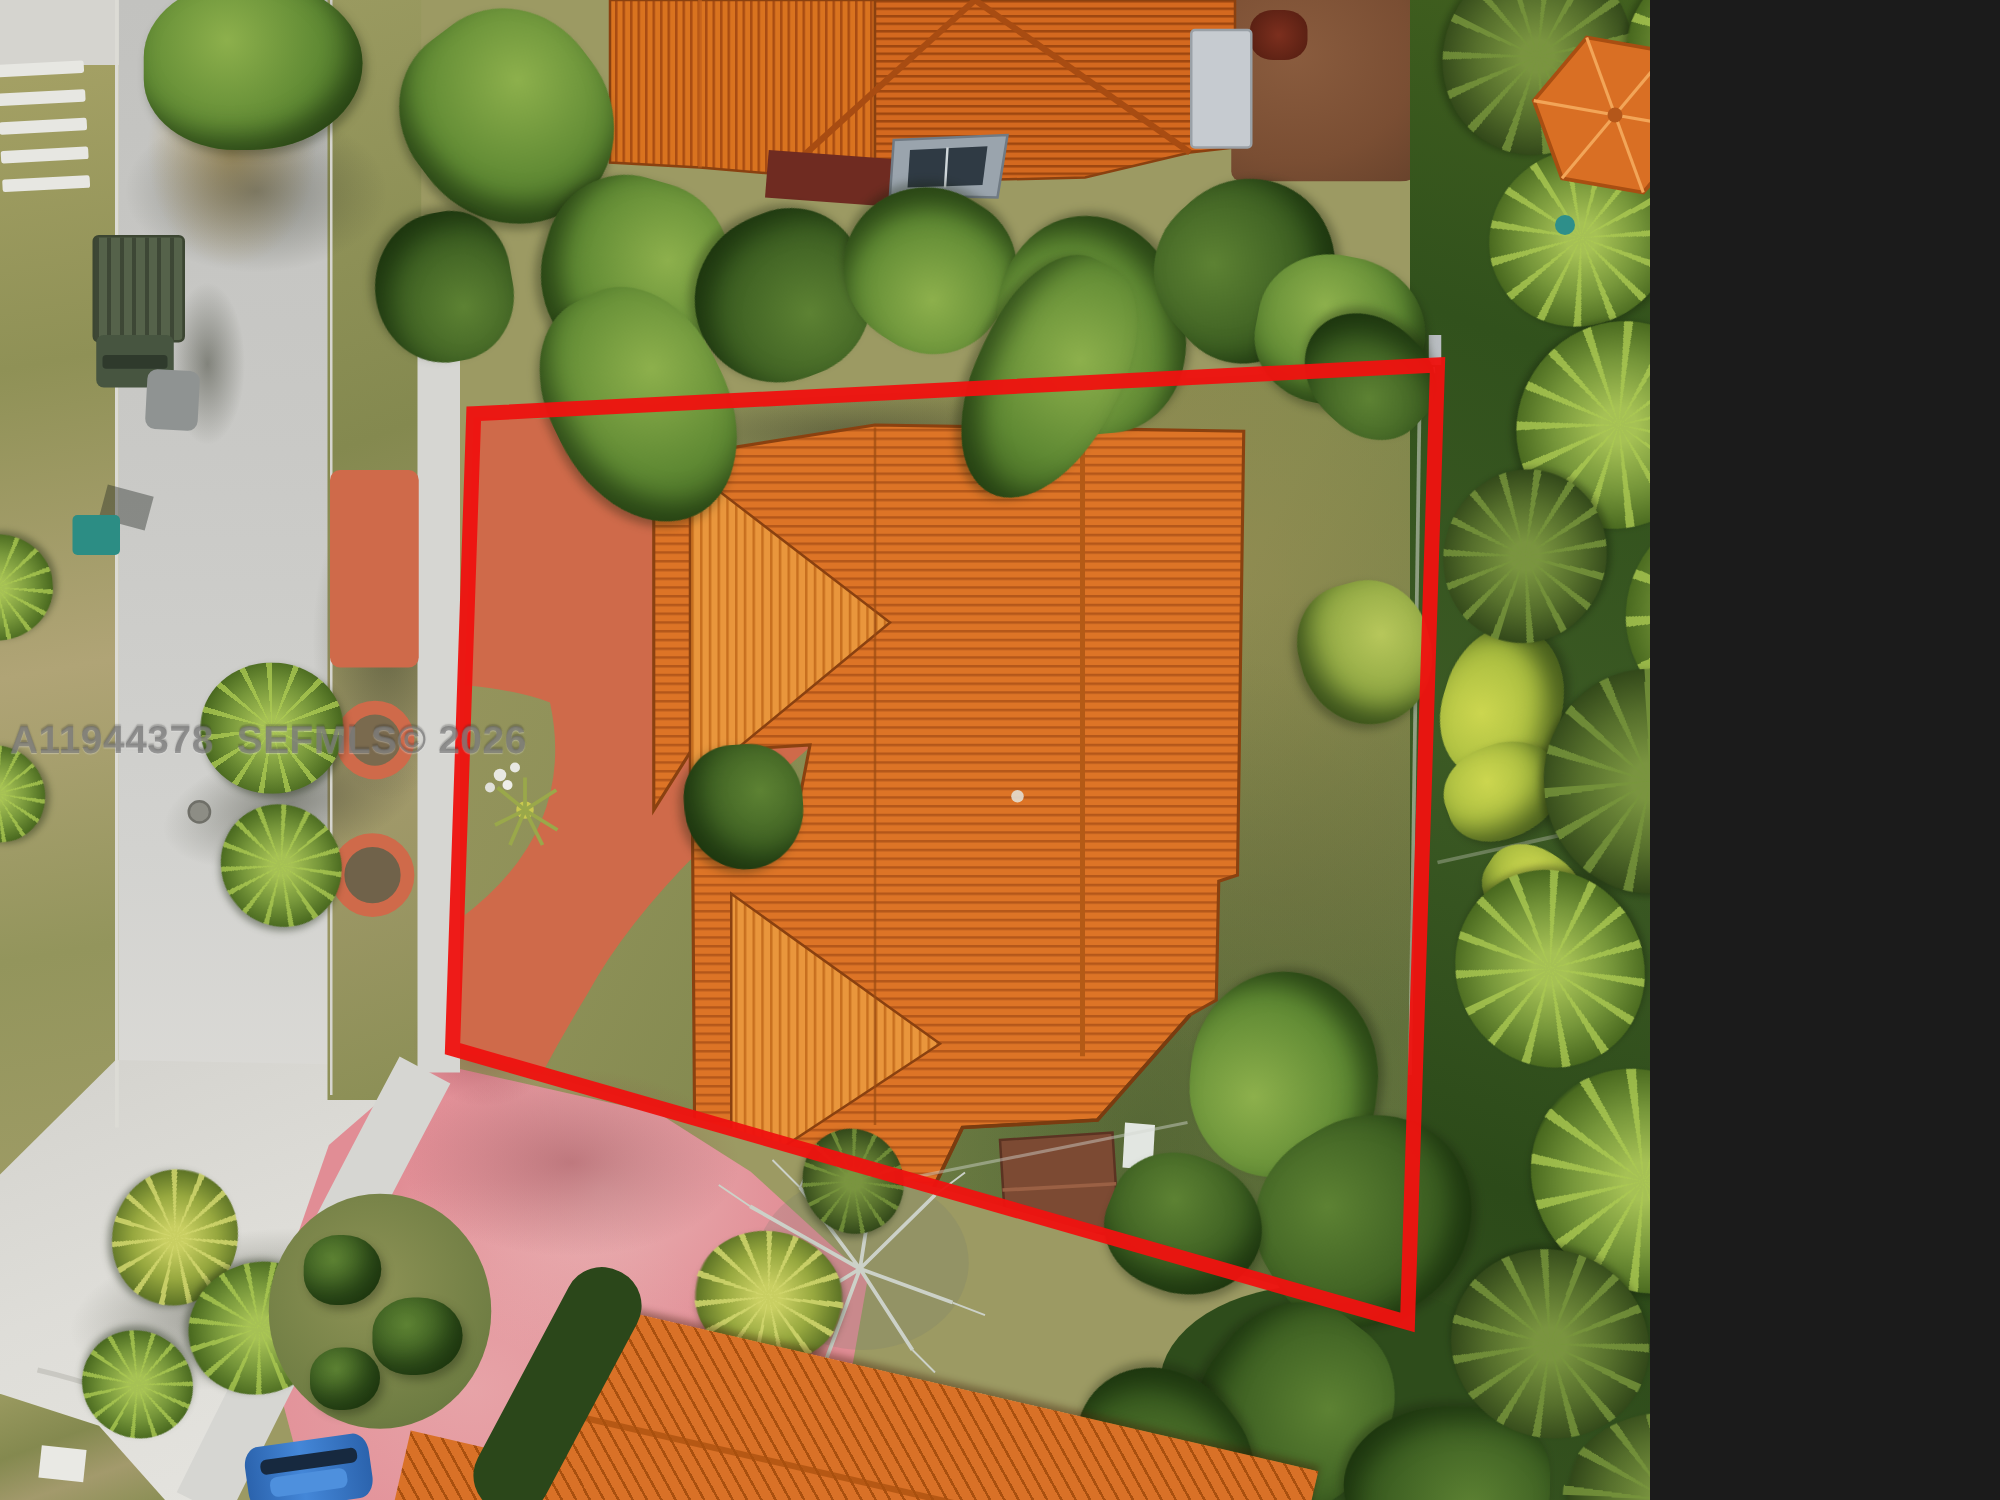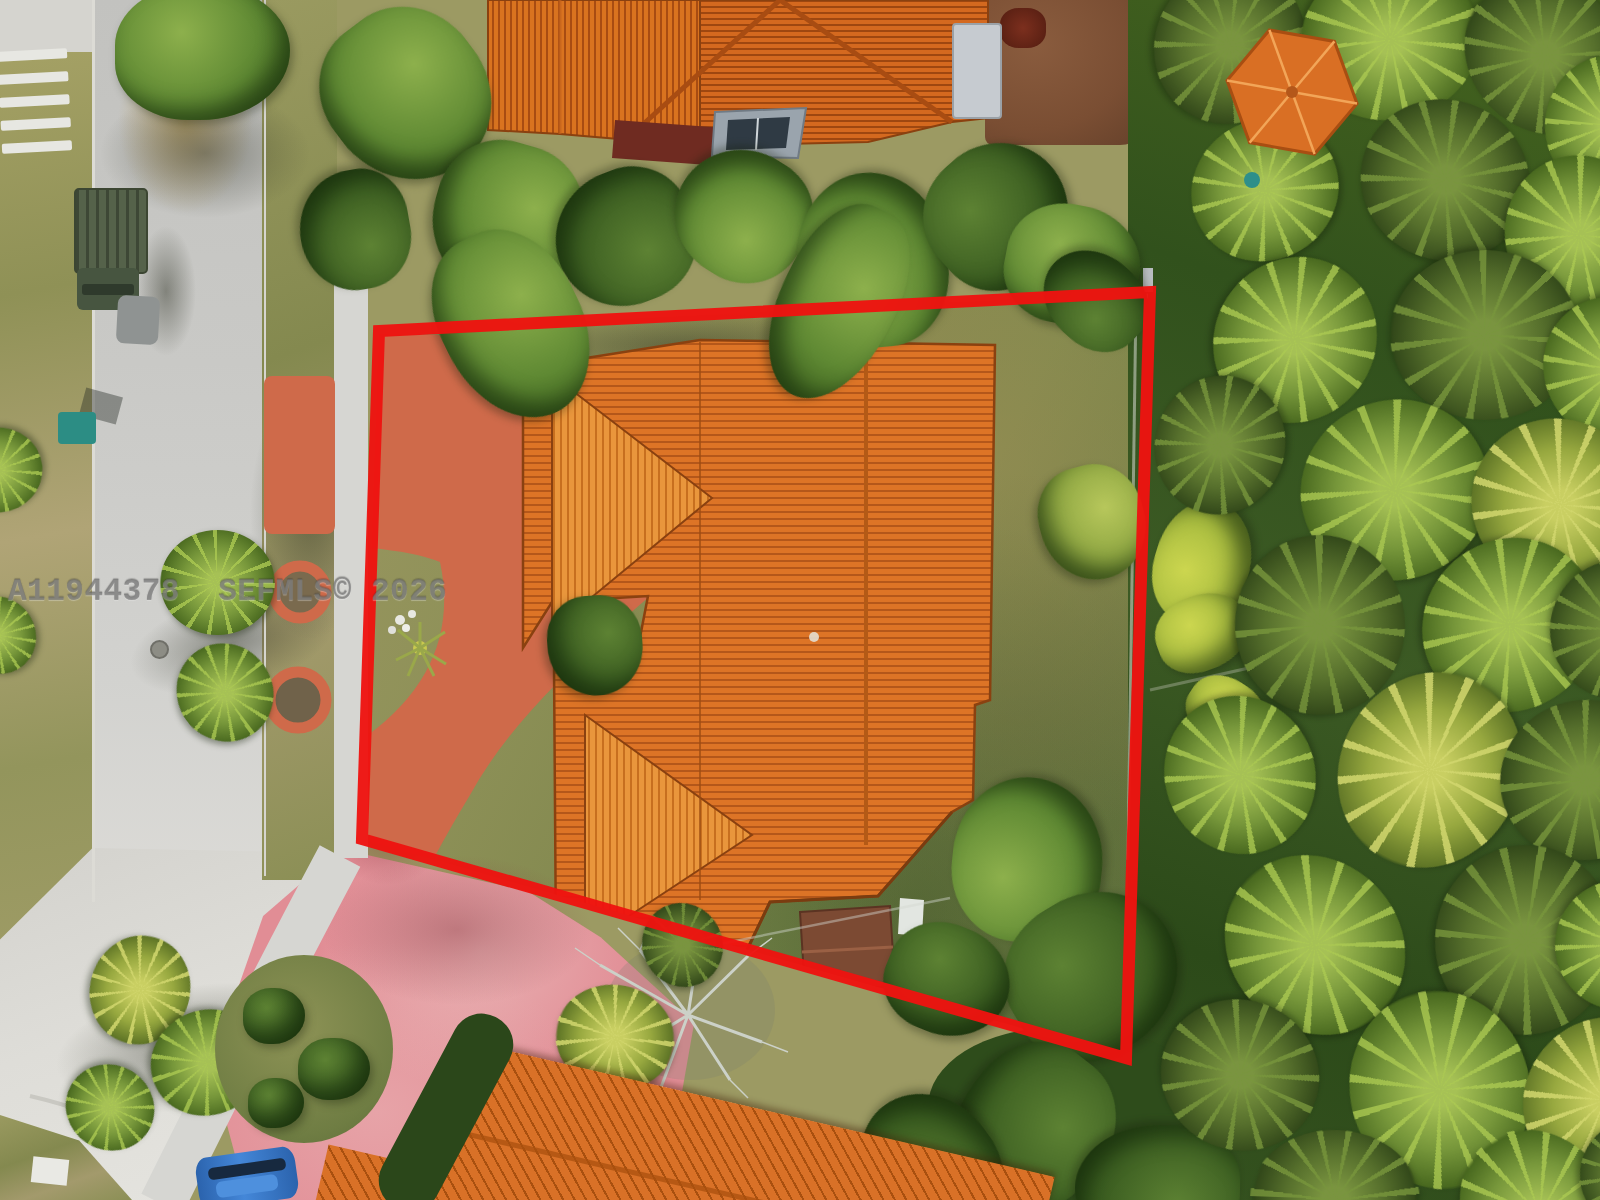--- a/index.html
+++ b/index.html
@@ -1,17 +1,17 @@
 <!DOCTYPE html>
 <html style="--c-boundary: #ee1310; --c-roof_tile: #dd7426; --c-roof_tile_gable: #e9963c; --c-neighbor_roof: #d4691f; --c-driveway_terracotta: #cf6a4a; --c-culdesac_pink: #e18d95; --c-road_asphalt: #c9c9c6; --c-sidewalk: #d6d6d2; --c-lawn_olive: #8b8f55; --c-jungle_green: #35521f; --c-truck_green: #4f5f42; --c-car_blue: #2f72c4; --c-shed_brown: #7c4a33;"><head>
 <meta charset="utf-8">
 <style>
   html,body{margin:0;padding:0;background:#1b1b1b}
-  #photo{position:relative;width:1600px;height:1200px;overflow:hidden;
-    background:#9c9a63;font-family:Liberation Mono, monospace}
+  #photo{position:relative;width:1320px;height:1200px;overflow:hidden;
+    background:#9c9a63;font-family:Liberation Sans, sans-serif}
   .abs{position:absolute}
   .grass{background:linear-gradient(170deg,#a9a468,#8f9156 30%,#b0a476 55%,#93955c 78%,#9f9c66)}
   .grassdk{background:linear-gradient(160deg,#9a9a60,#84894f 40%,#a39a6c 70%,#8b8f55)}
   .tree{border-radius:48% 52% 55% 45%;
     background:radial-gradient(circle at 38% 35%,#8db04c,#5f8933 55%,#3f6420 88%);
     box-shadow:inset -10px -12px 20px rgba(15,35,8,.55);
     filter:drop-shadow(3px 4px 4px rgba(20,30,10,.35))}
   .tree.dk{background:radial-gradient(circle at 38% 35%,#5d8233,#3a5c20 60%,#284514 90%)}
   .tree.yl{background:radial-gradient(circle at 40% 35%,#b7c75b,#8aa33f 60%,#5d7a28 90%)}
   .tree.bright{background:radial-gradient(circle at 40% 35%,#ccd64f,#a8bc3f 55%,#7a9630 90%)}

